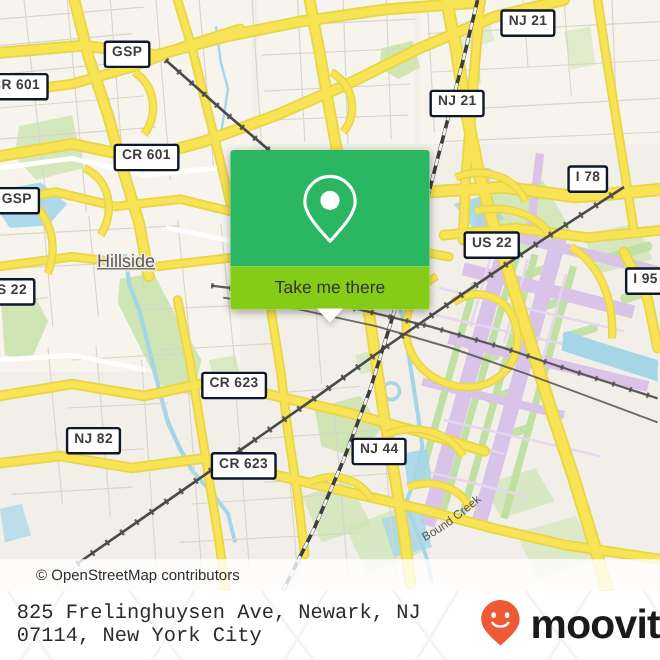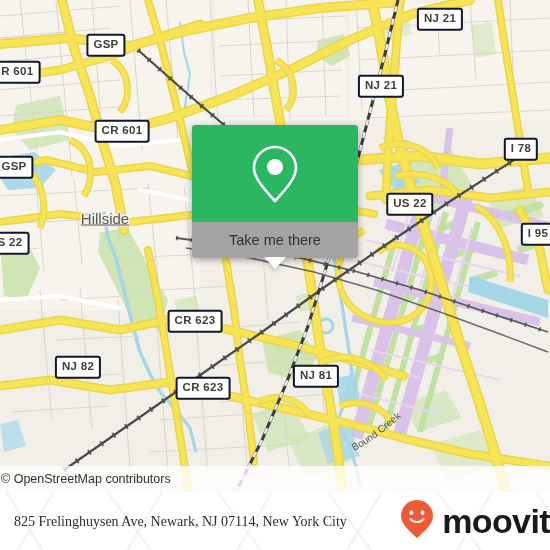--- a/index.html
+++ b/index.html
@@ -78,21 +78,21 @@
     height: 97px;
     background: #2bb762;
     border-radius: 3px 3px 0 0;
     display: flex;
     align-items: center;
     justify-content: center;
   }
   #popup-footer {
     position: relative;
     height: 36px;
-    background: #a3a3a3;
+    background: #84cc16;
     border-radius: 0 0 3px 3px;
     display: flex;
     align-items: center;
     justify-content: center;
   }
   #popup-action-label {
     color: #333333;
     font-size: 14.5px;
     font-family: "Liberation Sans", sans-serif;
   }
@@ -110,21 +110,21 @@
 
   
   #attribution {
     position: absolute;
     left: 0;
     bottom: 0;
     width: 100%;
     height: 26px;
     display: flex;
     align-items: center;
-    padding-left: 1px;
+    padding-left: 30px;
     background: rgba(255,255,255,0.80);
     color: #2f2f2f;
     font-size: 12.5px;
     font-family: "Liberation Sans", sans-serif;
     z-index: 30;
   }
 
   
   #footer {
     position: absolute;
@@ -142,23 +142,23 @@
     inset: 0;
     opacity: 1;
     pointer-events: none;
   }
   #footer-address {
     position: relative;
     z-index: 2;
     width: 408px;
     padding-left: 14px;
     color: #2b2b2b;
-    font-size: 14px;
+    font-size: 17px;
     line-height: 19px;
-    font-family: Liberation Serif, serif;
+    font-family: Liberation Mono, monospace;
   }
   #moovit-logo {
     position: relative;
     z-index: 2;
     display: flex;
     align-items: center;
     gap: 8px;
   }
   #moovit-wordmark {
     color: #1a1a1a;
@@ -435,26 +435,26 @@
     <div class="place-label" style="left:105px; top:218px;text-decoration:underline;">Hillside</div>
 
     <div class="shield" style="left:106px; top:45px;">GSP</div>
     <div class="shield" style="left:13px;  top:72px;">CR 601</div>
     <div class="shield" style="left:122px; top:131px;">CR 601</div>
     <div class="shield" style="left:14px;  top:167px;">GSP</div>
     <div class="shield" style="left:10px;  top:243px;">S 22</div>
     <div class="shield" style="left:440px; top:19px;">NJ 21</div>
     <div class="shield" style="left:381px; top:86px;">NJ 21</div>
     <div class="shield" style="left:410px; top:164px;margin-top:40px;">US 22</div>
-    <div class="shield" style="left:521px; top:149px;">I 78</div>
+    <div class="shield" style="left:490px; top:149px;">I 78</div>
     <div class="shield" style="left:538px; top:234px;">I 95</div>
     <div class="shield" style="left:195px; top:321px;">CR 623</div>
     <div class="shield" style="left:78px;  top:367px;">NJ 82</div>
     <div class="shield" style="left:203px; top:388px;">CR 623</div>
-    <div class="shield" style="left:316px; top:376px;">NJ 81</div>
+    <div class="shield" style="left:316px; top:376px;">NJ 44</div>
 
     <div id="popup-card">
       <div id="popup-hero">
         <span>
           <svg width="54" height="62" viewBox="0 0 54 62" aria-hidden="true">
             <path d="M27 4 C15.4 4 6 13.4 6 25 C6 34 14 44 27 58 C40 44 48 34 48 25 C48 13.4 38.6 4 27 4 Z" fill="none" stroke="#ffffff" stroke-width="2.6" stroke-linejoin="round"></path>
             <circle cx="27" cy="24" r="8" fill="#ffffff"></circle>
           </svg>
         </span>
       </div>

